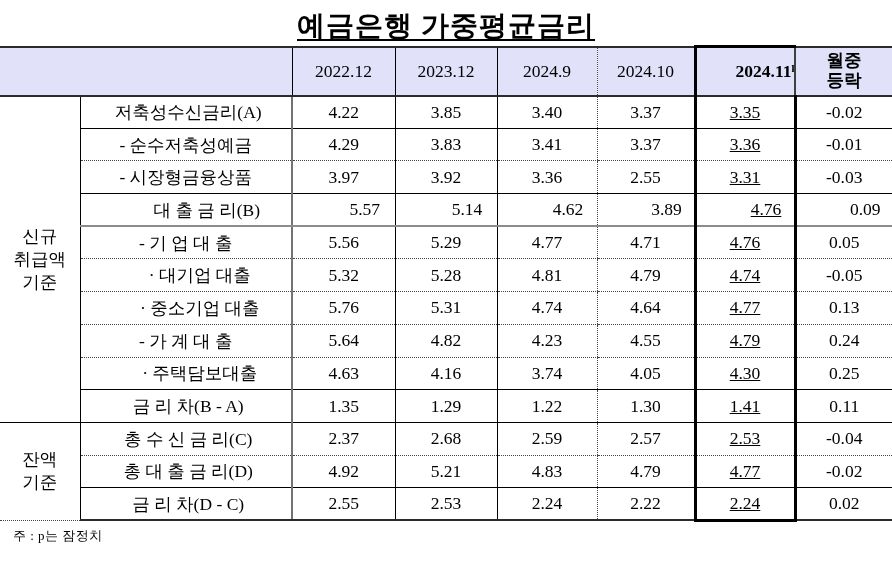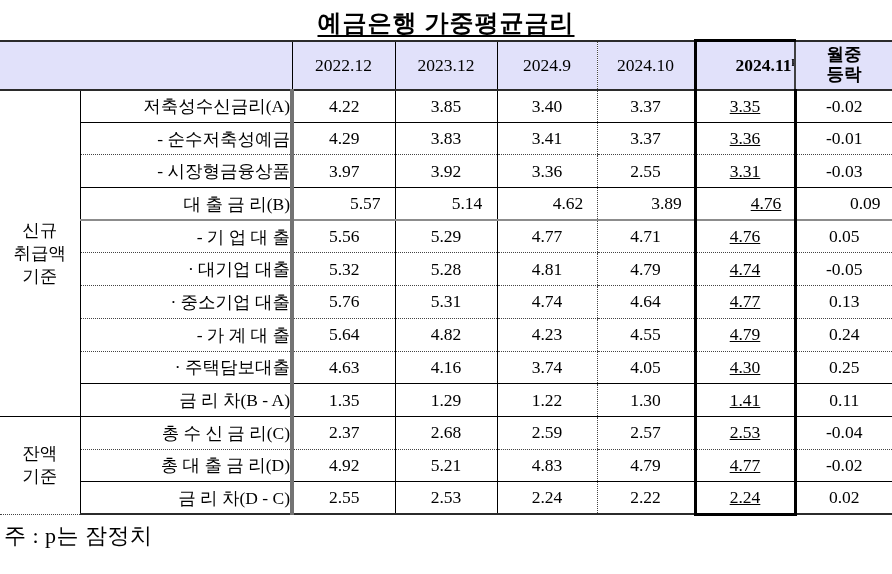--- a/index.html
+++ b/index.html
@@ -7,21 +7,21 @@
     width: 892px; height: 574px;
     background: #ffffff;
     font-family: "Liberation Serif", "DejaVu Serif", serif;
     color: #000;
     overflow: hidden;
   }
   .page { width: 892px; height: 574px; position: relative; }
 
   .title {
     text-align: center;
-    font-size: 24px;
+    font-size: 28px;
     font-weight: bold;
     letter-spacing: 1px;
     margin-top: 7px;
     text-decoration: underline;
     text-underline-offset: 4px;
     text-decoration-thickness: 1.5px;
   }
   .unit-note {
     text-align: right;
     font-size: 15px;
@@ -67,44 +67,44 @@
   
   td.group-cell {
     text-align: center;
     white-space: pre-line;
     line-height: 1.32;
     border-right: 1px solid #000;
   }
   td.group-new { border-bottom: 1px solid #000; }
   td.group-bal { border-bottom: 2px solid #2b2b2b; }
   td.label-cell {
-    text-align: right;
+    text-align: center;
     padding-left: 5px;
-    border-right: 4px solid #737373;
+    border-right: 2px solid #737373;
   }
   td.ind1 { padding-left: 0; }
   td.ind2 { padding-left: 28px; }
 
   
   td.num { text-align: center; }
   td.c1, td.c2 { border-left: 1px solid #000; }
   td.c3 { border-left: 1px dotted #444; }
   td.c4 { border-left: 3px solid #000; border-right: 3px solid #000; text-decoration: underline; }
 
   
   tr.sep-solid  > td { border-bottom: 1px solid #000; }
   tr.sep-dotted > td { border-bottom: 1px dotted #444; }
   tr.sep-gray   > td { border-bottom: 2px solid #8c8c8c; padding-left: 42px; }
   tr.sep-end    > td { border-bottom: 2px solid #2b2b2b; }
   td.hl-bottom { border-bottom: 3px solid #000 !important; }
 
   .footnote {
-    font-size: 22px;
+    font-size: 13px;
     margin-top: 5px;
-    padding-left: 4px;
+    padding-left: 13px;
     letter-spacing: 0.5px;
   }
 </style>
 </head>
 <body>
 
 <div class="page">
 
   <div class="title">예금은행 가중평균금리</div>
 

